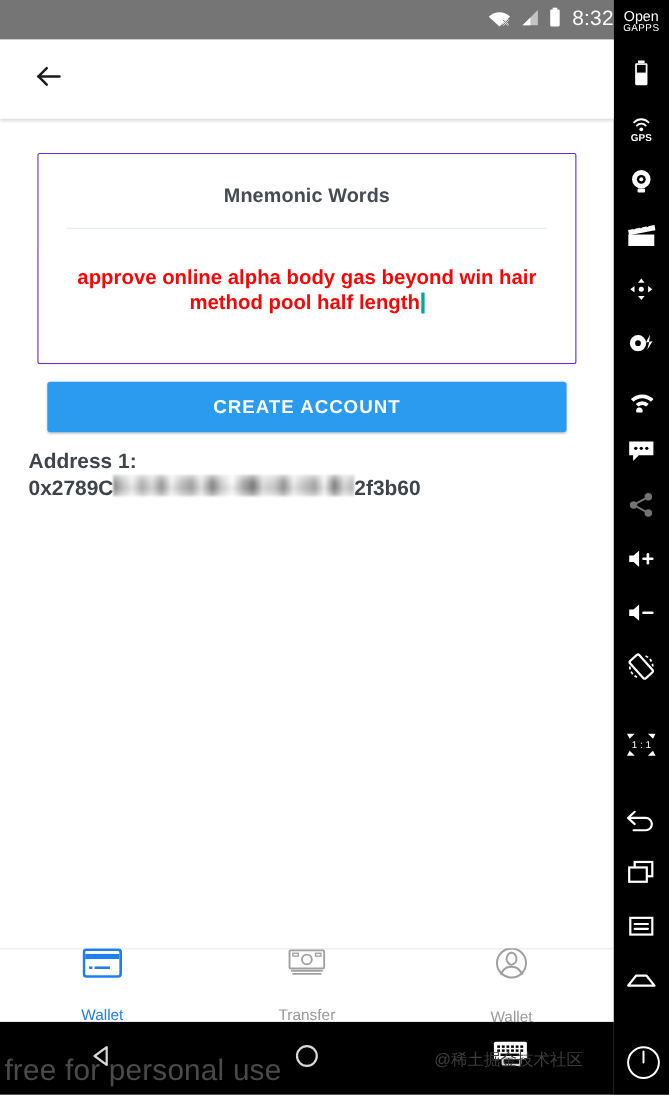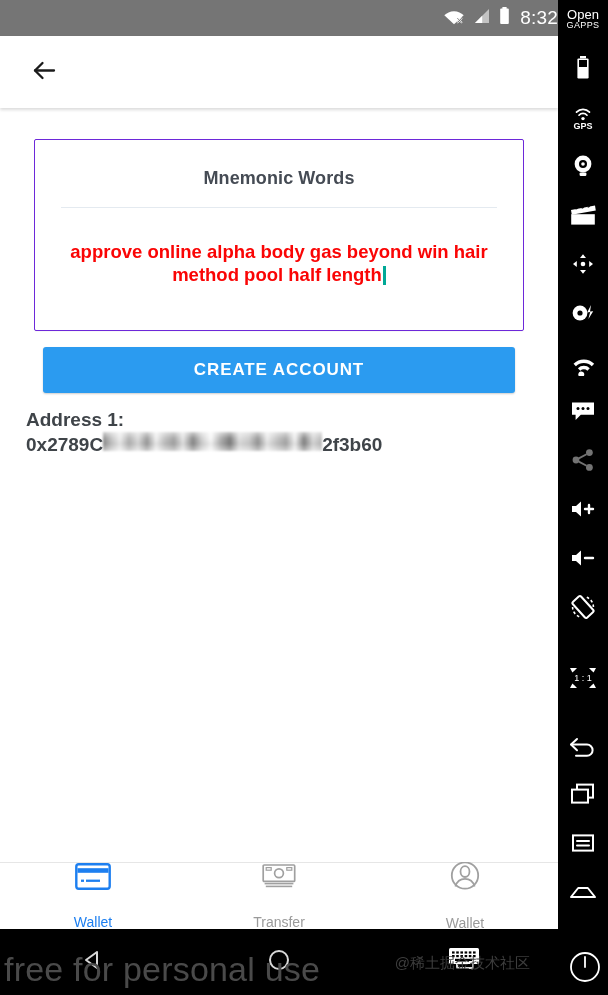--- a/index.html
+++ b/index.html
@@ -229,21 +229,21 @@
     justify-content: center;
     cursor: pointer;
   }
 
   
   .wm-free {
     position: absolute;
     left: 4px;
     bottom: 6px;
     color: #4a4a4a;
-    font-size: 34px;
+    font-size: 27px;
     letter-spacing: 0.2px;
     z-index: 6;
     pointer-events: none;
     white-space: nowrap;
   }
   .wm-cn {
     position: absolute;
     right: 28px;
     bottom: 22px;
     color: #3d3d3d;

